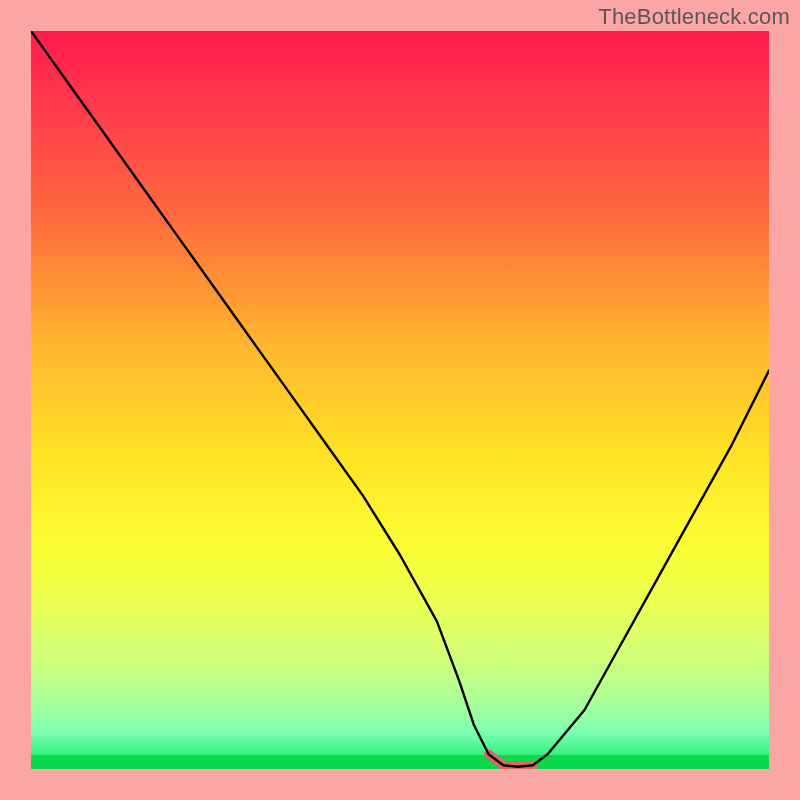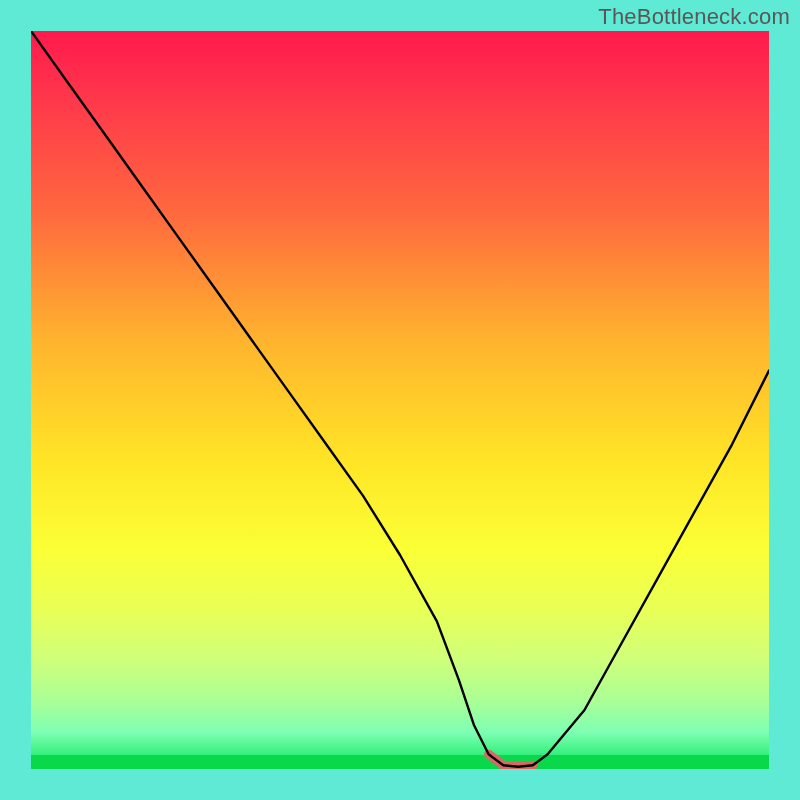--- a/index.html
+++ b/index.html
@@ -8,21 +8,21 @@
     width: 800px;
     height: 800px;
     overflow: hidden;
     background: #000;
     font-family: Arial, Helvetica, sans-serif;
   }
   .frame {
     position: relative;
     width: 800px;
     height: 800px;
-    background: #5eead4;
+    background: #fca5a5;
   }
   .watermark {
     position: absolute;
     top: 4px;
     right: 10px;
     color: #585858;
     font-size: 22px;
     font-weight: 500;
     letter-spacing: 0.2px;
     z-index: 5;

